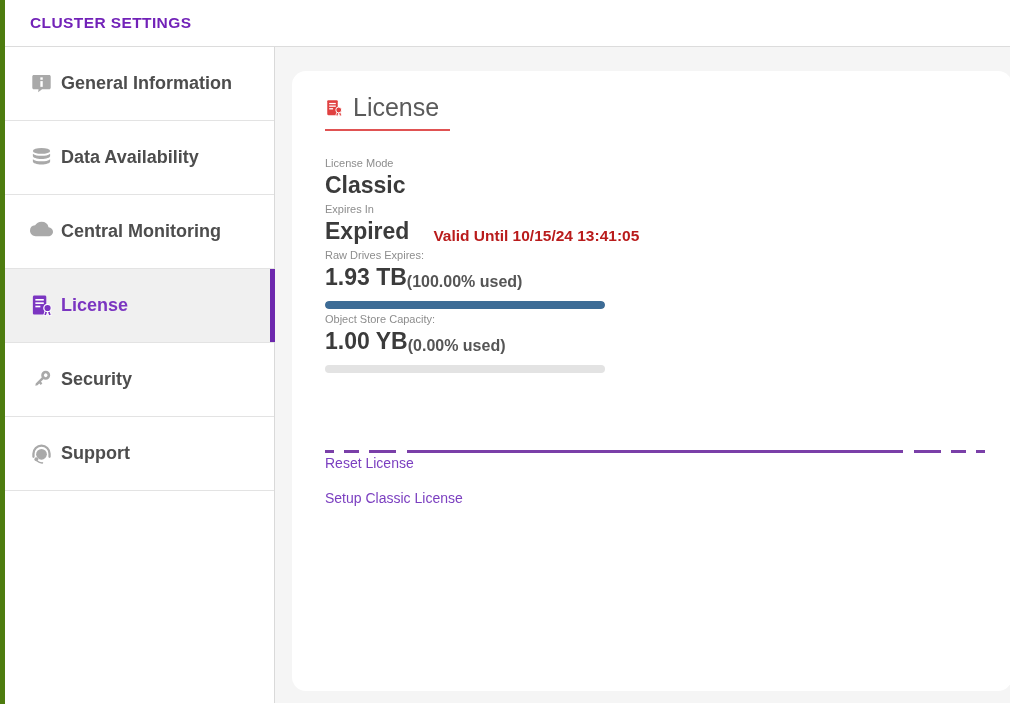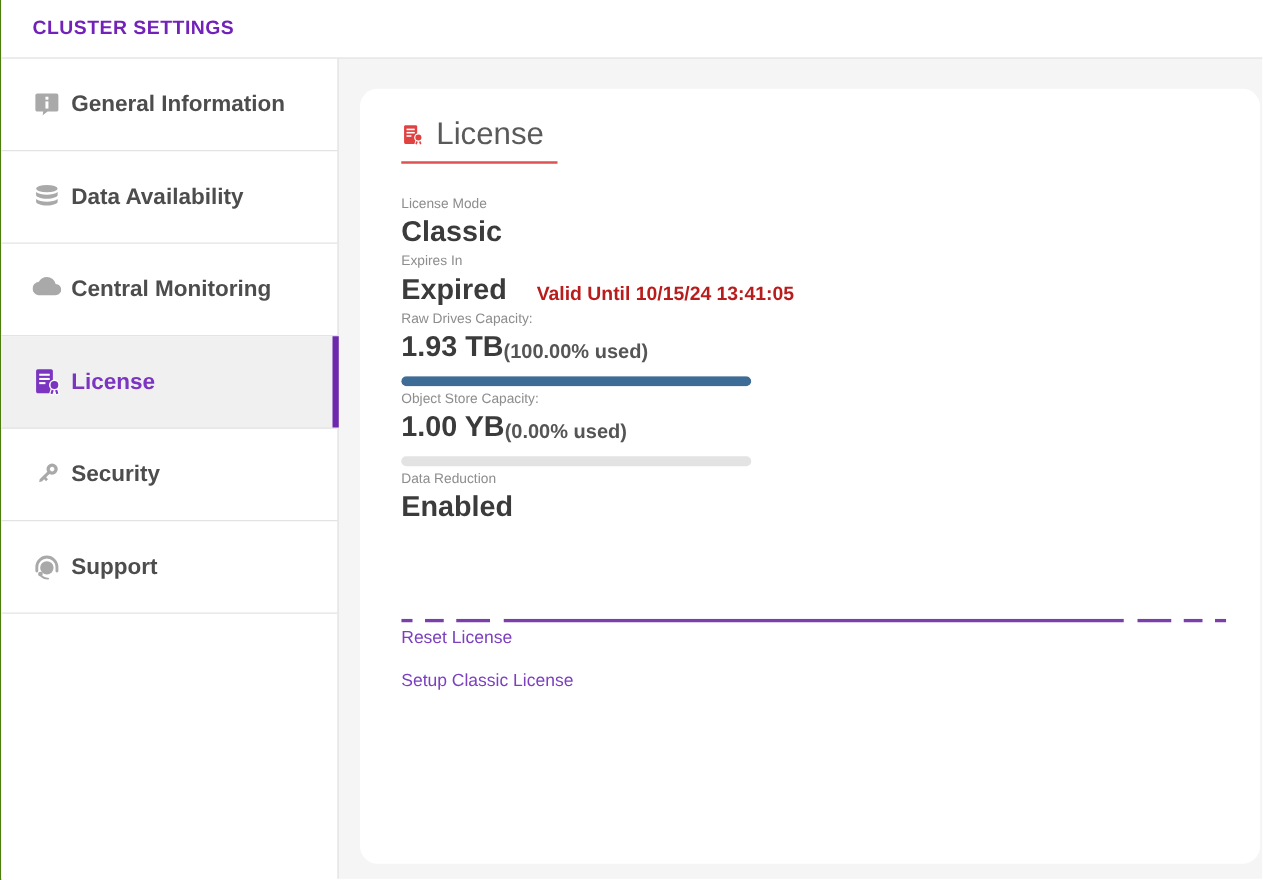--- a/index.html
+++ b/index.html
@@ -1,18 +1,18 @@
 <!DOCTYPE html>
 <html><head>
 <meta charset="utf-8">
 <style>
   * { margin:0; padding:0; box-sizing:border-box; }
   html,body { width:1010px; height:704px; overflow:hidden; background:#fff;
               font-family:"Liberation Sans", sans-serif; }
-  .app { width:1010px; height:704px; border-left:1px solid #4d7c0f; }
+  .app { width:1010px; height:704px; border-left:5px solid #4d7c0f; }
 
   
   .topbar { height:47px; background:#fff; border-bottom:1px solid #dcdcdc;
             display:flex; align-items:center; padding-left:25px; }
   .topbar-title { color:#7222b8; font-size:15.5px; font-weight:bold; letter-spacing:.4px; }
 
   
   .layout { display:flex; height:656px; }
   .sidebar { width:270px; flex:0 0 270px; background:#fff; border-right:1px solid #d9d9d9; }
   .nav-item { height:74px; display:flex; align-items:center; gap:8px;
@@ -169,47 +169,41 @@
 
         <div class="field f2">
           <div class="field-label">Expires In</div>
           <div class="field-value-row">
             <span class="field-value">Expired</span>
             <span class="value-note">Valid Until 10/15/24 13:41:05</span>
           </div>
         </div>
 
         <div class="field f2">
-          <div class="field-label">Raw Drives Capacity:</div>
+          <div class="field-label">Raw Drives Expires:</div>
           <div class="field-value-row">
             <span class="field-value">1.93 TB</span>
             <span class="value-used">(100.00% used)</span>
           </div>
           <div class="bar">
             <div class="bar-fill" style="width: 100%;"></div>
           </div>
         </div>
 
         <div class="field f2">
           <div class="field-label">Object Store Capacity:</div>
           <div class="field-value-row">
             <span class="field-value">1.00 YB</span>
             <span class="value-used">(0.00% used)</span>
           </div>
           <div class="bar">
             <div class="bar-fill" style="width: 0%;"></div>
           </div>
         </div>
 
-        <div class="field f2">
-          <div class="field-label">Data Reduction</div>
-          <div class="field-value-row">
-            <span class="field-value">Enabled</span>
-          </div>
-        </div>
 
         <div class="divider">
           <svg width="660" height="3">
               <line x1="0" y1="1.5" x2="660" y2="1.5" stroke="#7a3fa8" stroke-width="3" stroke-dasharray="9 10 15 10 27 11 496 11 27 10 15 10 9"></line>
             </svg>
         </div>
 
         <div class="links">
           <a class="panel-link">Reset License</a>
           <a class="panel-link">Setup Classic License</a>

